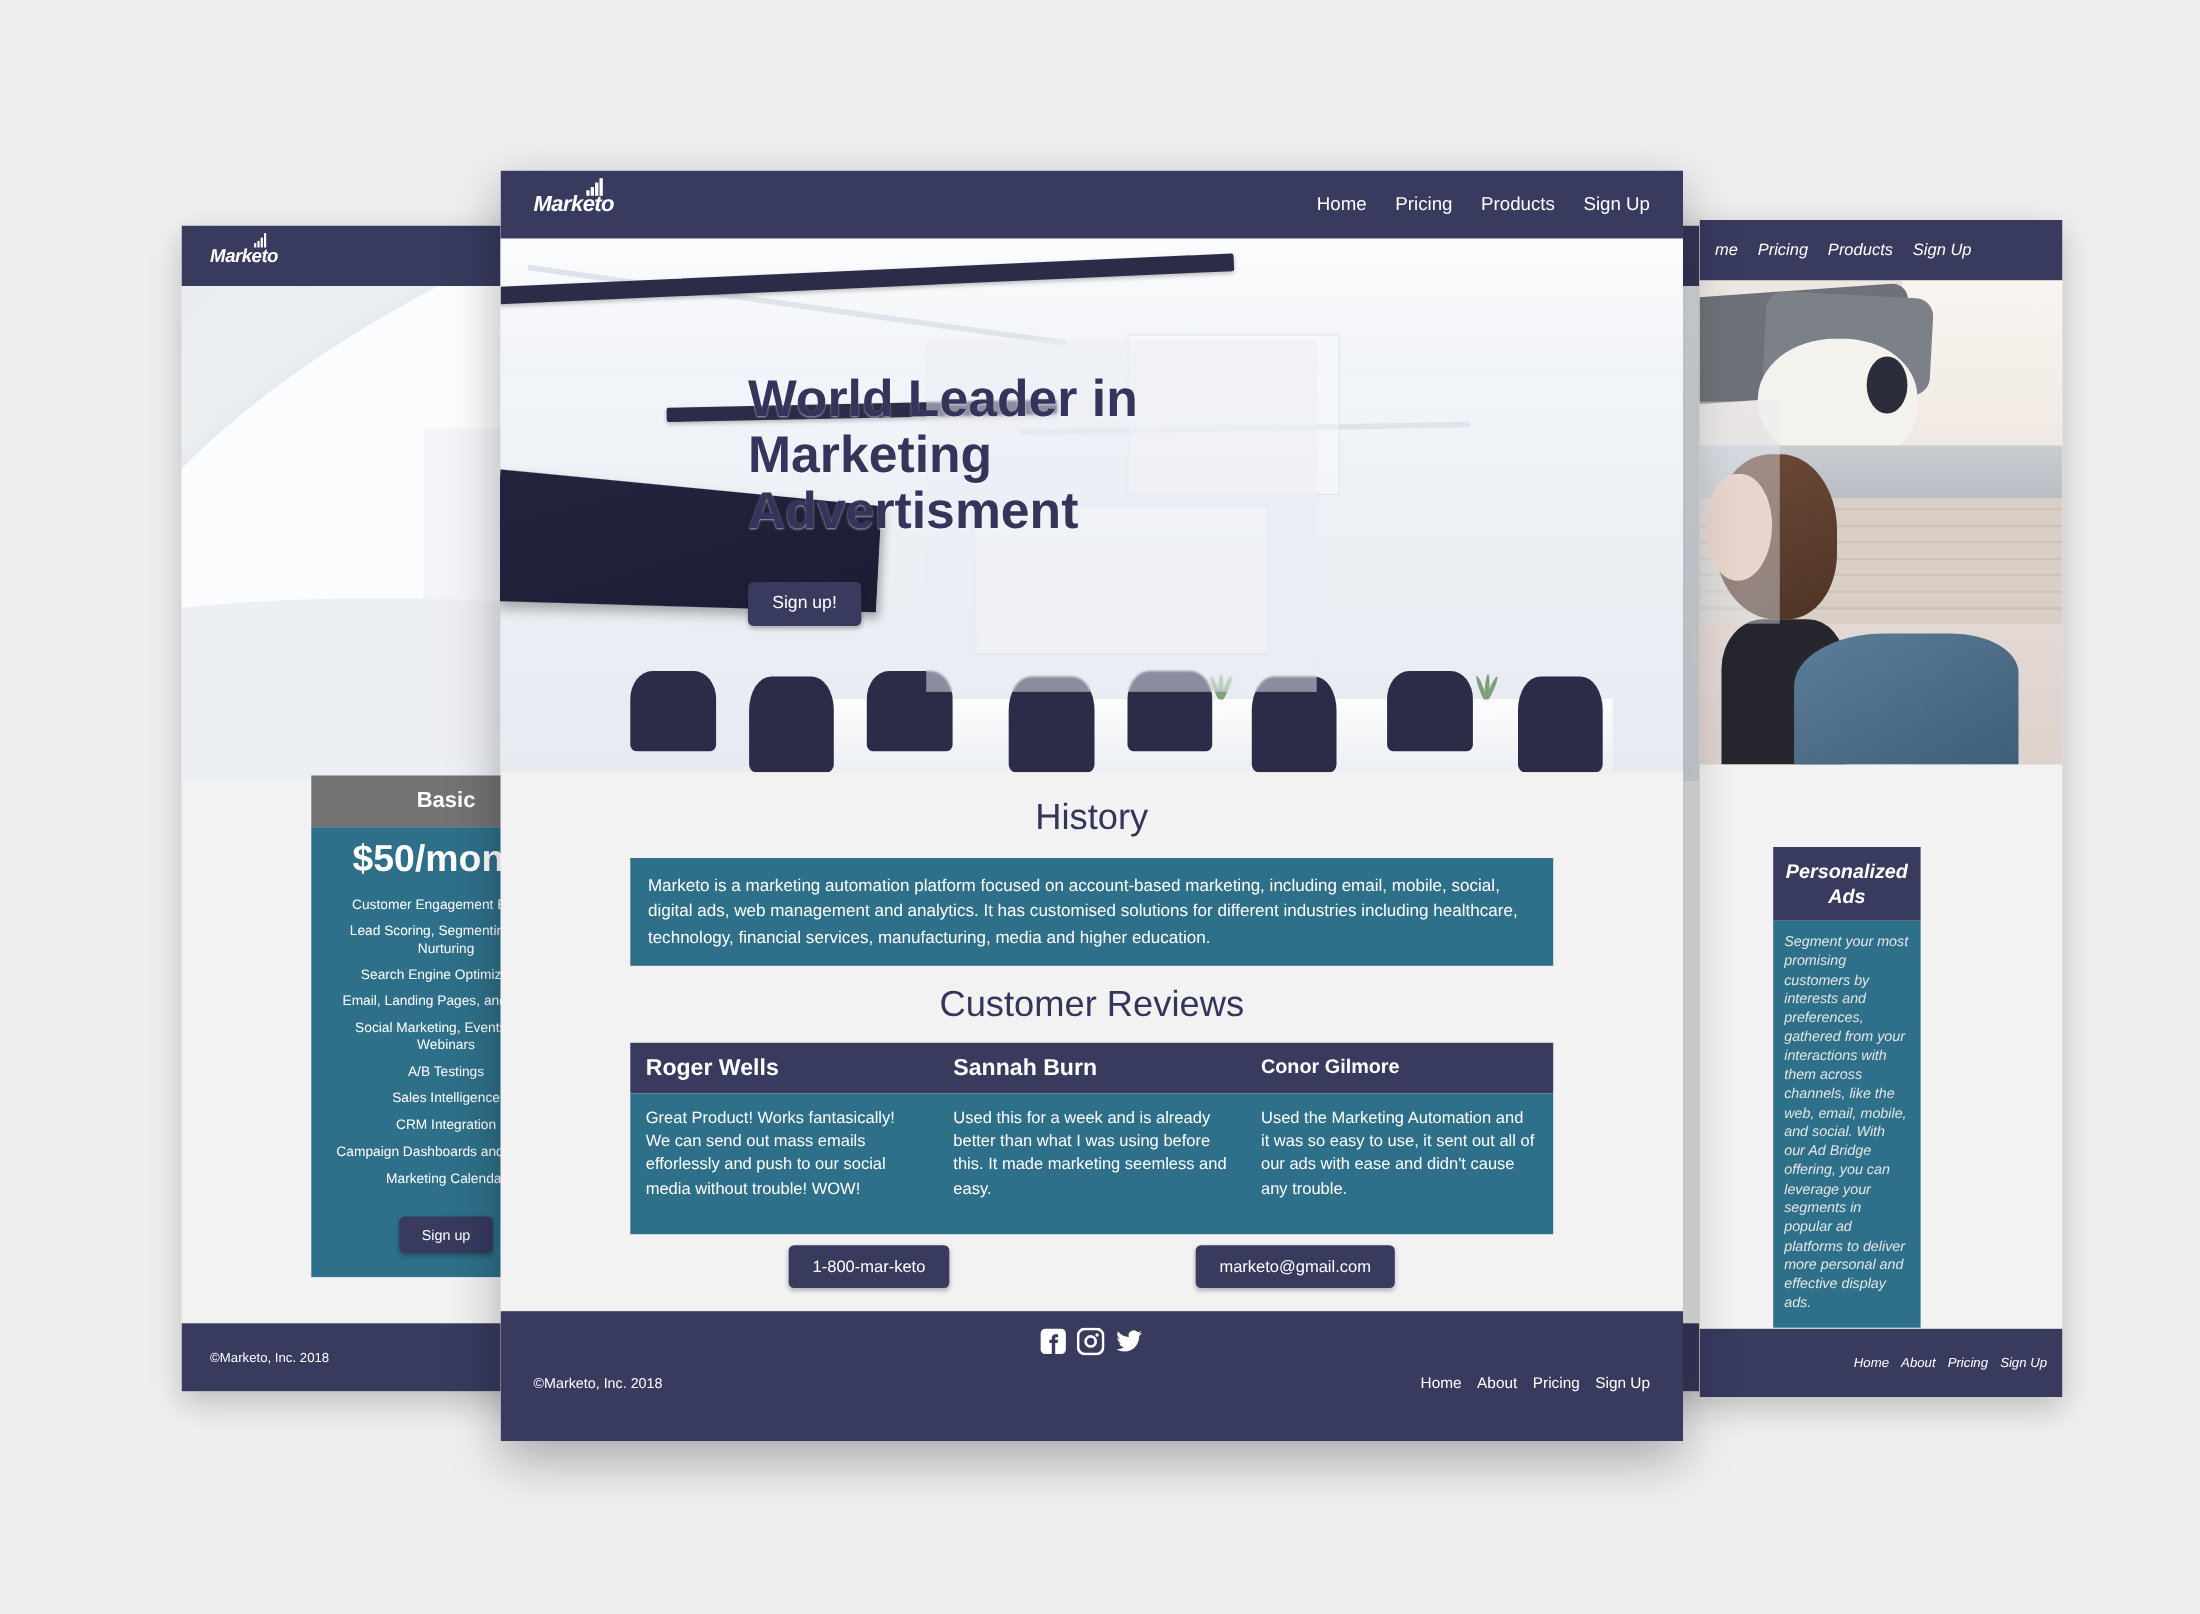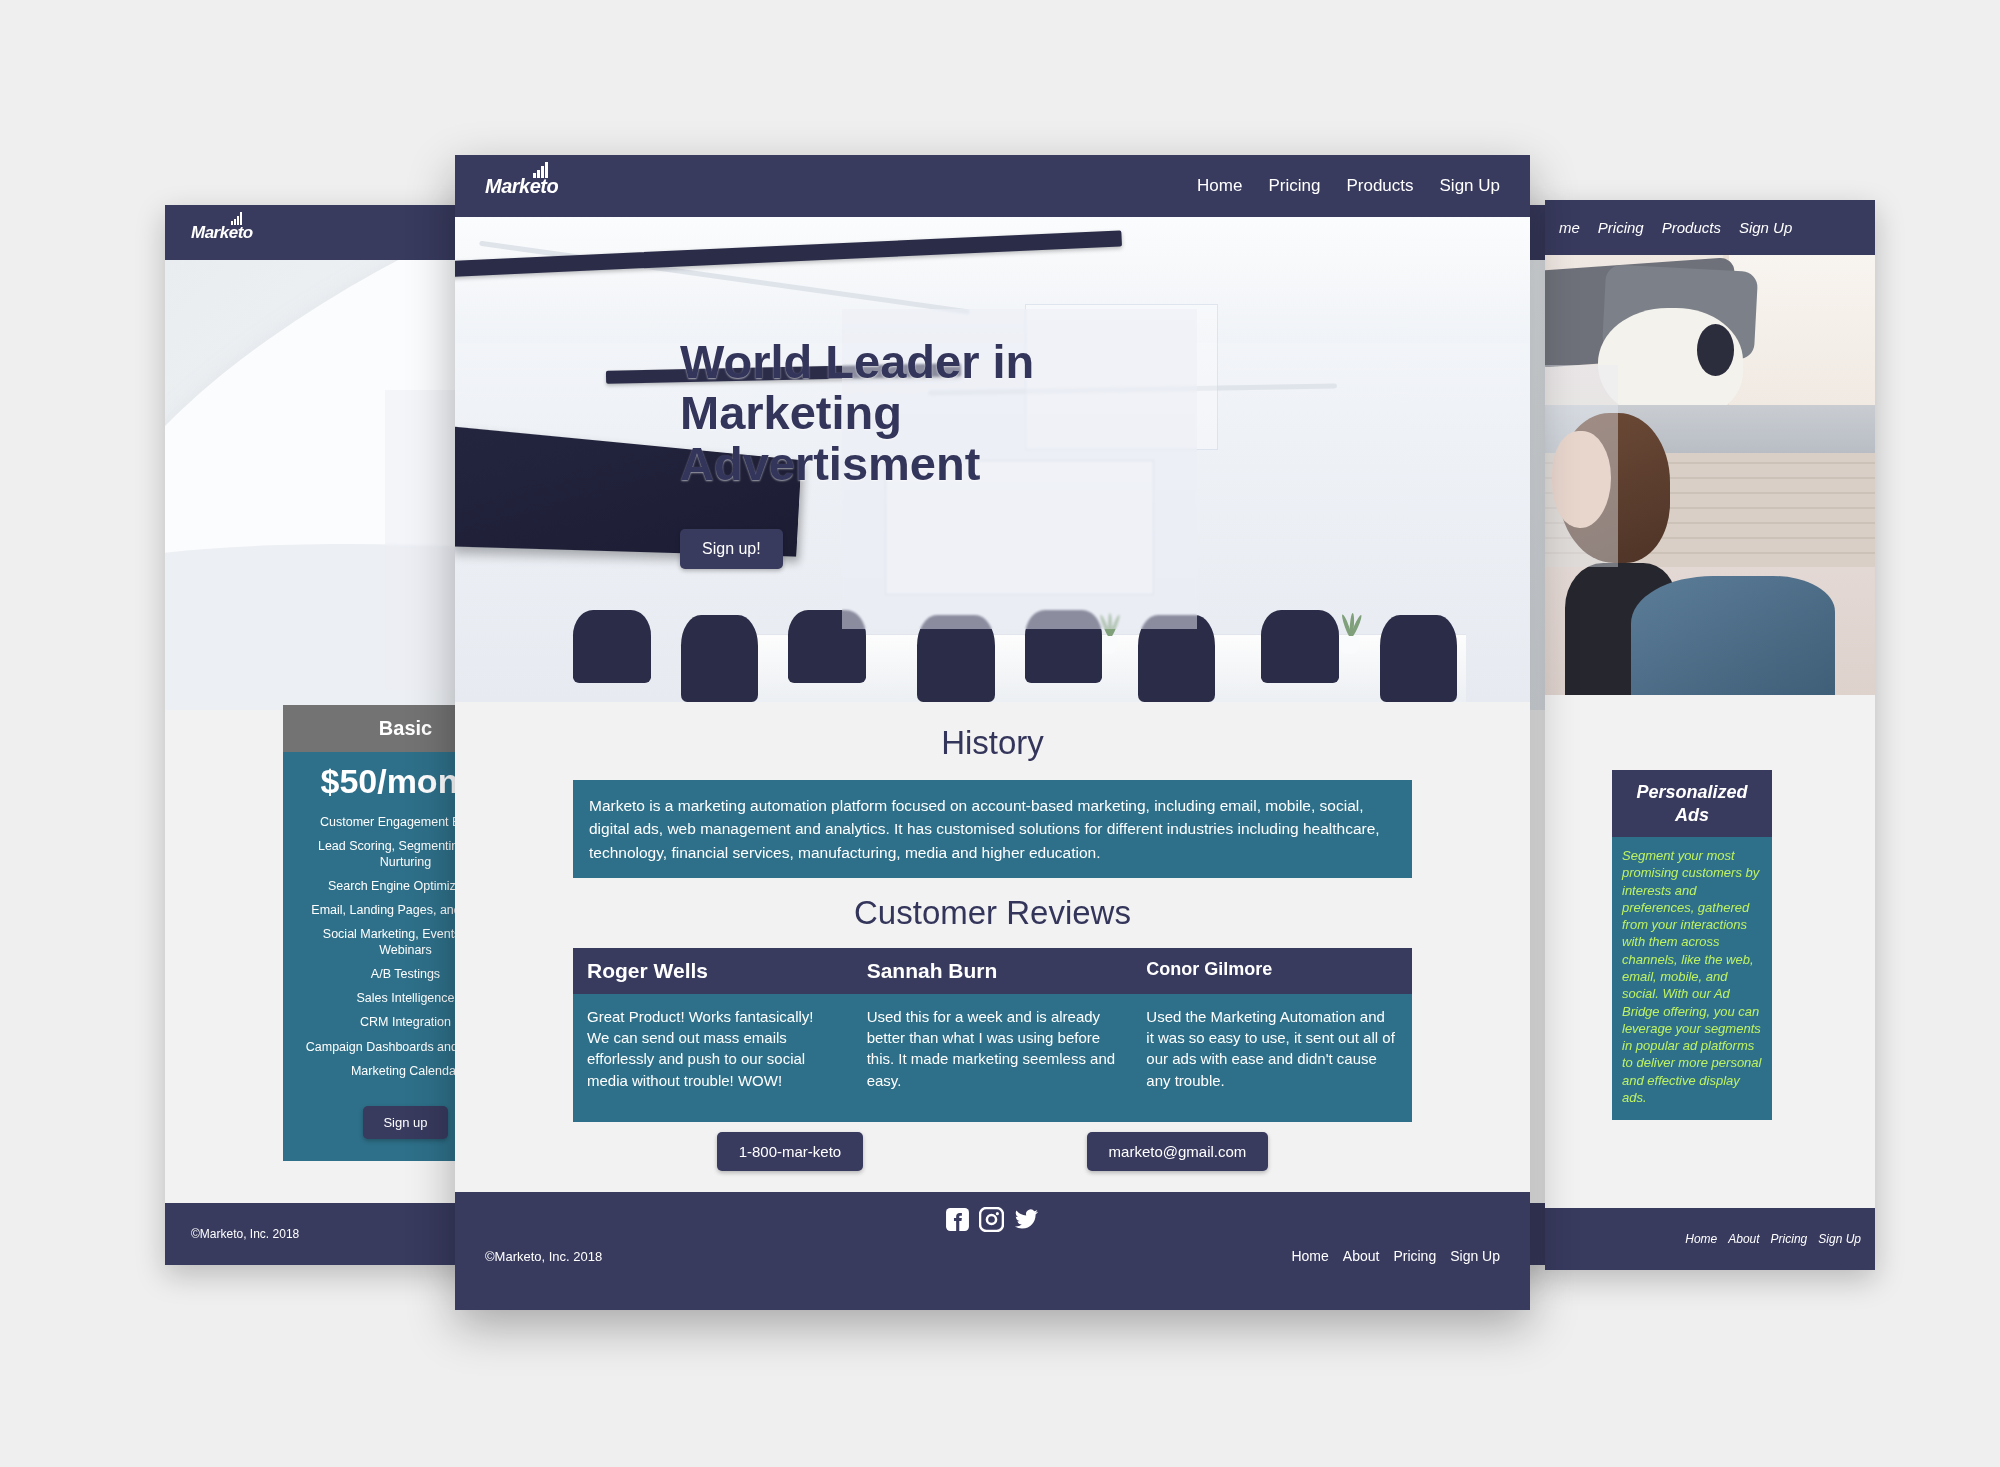--- a/index.html
+++ b/index.html
@@ -91,21 +91,21 @@
   .price-card { position:absolute; }
   .price-head { background:#737373; color:#fff; text-align:center;
       font-weight:bold; }
   .price-body { background:#2e7089; color:#fff; text-align:center; }
   .price-amount { font-weight:bold; }
   .price-feat { line-height:1.22; }
 
   
   .ads-head { background:#383a5e; color:#fff; text-align:center;
       font-weight:bold; }
-  .ads-body { background:#2e7089; color:#bef264; }
+  .ads-body { background:#2e7089; color:#e5e5e5; }
 
   
   .photo { position:absolute; overflow:hidden;
       background:linear-gradient(180deg,#efe7e2,#ded2cd); }
   .ph-window { position:absolute; right:0; top:0; width:46%; height:58%;
       background:linear-gradient(180deg,#f8f4ef,#ece3db);
       border-left:6px solid #e8ded4; }
   .ph-pillow { position:absolute; left:-4%; top:2%; width:62%; height:22%;
       background:#6e7179; border-radius:14px; transform:rotate(-4deg); }
   .ph-pillow2 { position:absolute; left:18%; top:3%; width:46%; height:20%;
@@ -222,21 +222,21 @@
       </div>
       <div class="ph-sill"></div>
       <div class="ph-brick"></div>
       <div class="ph-hair"></div>
       <div class="ph-face"></div>
       <div class="ph-body"></div>
       <div class="ph-jeans"></div>
       <div class="ph-glass"></div>
     </div>
 
-    <div style="position:absolute; left:67px; top:570px; width:160px;">
+    <div style="position:absolute; left:67px; top:570px; width:134px;">
       <div class="ads-head" style="font-size:18px; padding:11px 10px; line-height:1.25;">Personalized Ads</div>
       <div class="ads-body" style="font-size:13px; line-height:1.33; padding:10px 10px 14px;">Segment your most promising customers by interests and preferences, gathered from your interactions with them across channels, like the web, email, mobile, and social. With our Ad Bridge offering, you can leverage your segments in popular ad platforms to deliver more personal and effective display ads.</div>
     </div>
 
     <div class="footer" style="position:absolute; left:0; bottom:0; width:100%; height:62px;
                 padding:0 14px; justify-content:flex-end;">
       <div class="footlinks" style="gap:11px; font-size:12px;">
         <span>Home</span>
         <span>About</span>
         <span>Pricing</span>

